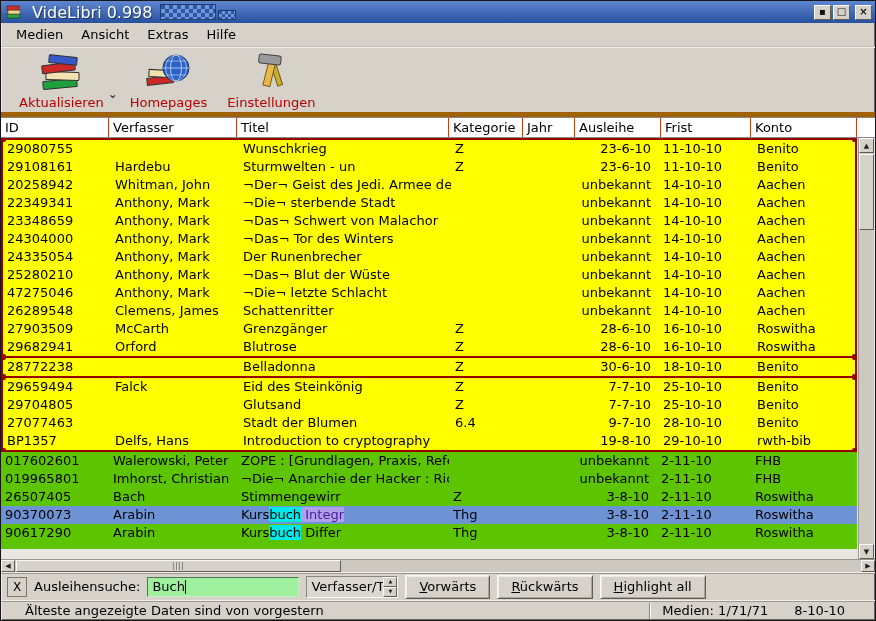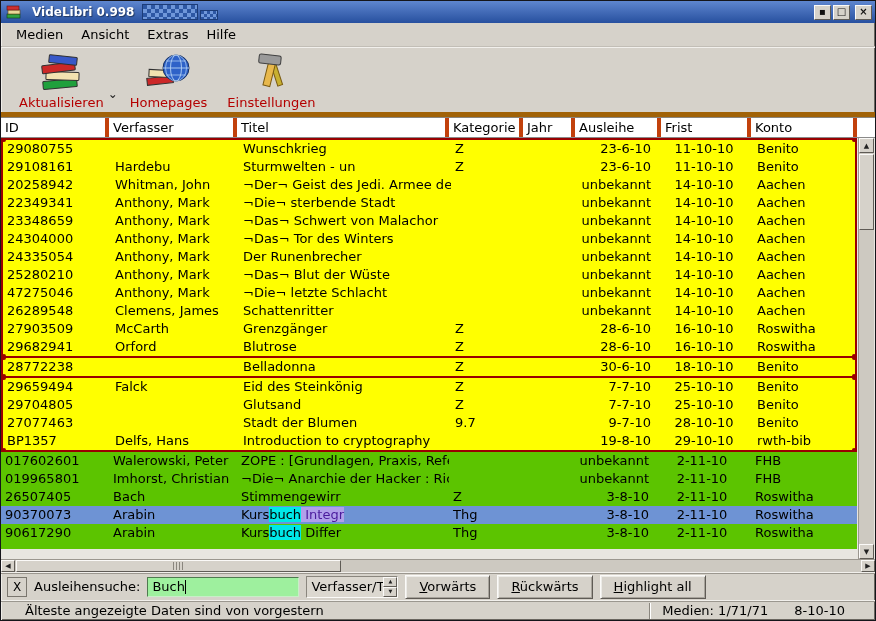--- a/index.html
+++ b/index.html
@@ -7,21 +7,21 @@
               font-family:"DejaVu Sans","Liberation Sans",sans-serif; font-size:13px; color:#000; }
   .window { width:876px; height:621px; background:var(--win-bg,#d6d2ca);
             border:1px solid #15151a; display:flex; flex-direction:column;
             box-shadow: inset 1px 1px 0 #efede8, inset -1px -1px 0 #6a665f; position:relative; }
 
   
   .titlebar { height:22px; display:flex; align-items:center; padding:0 3px;
               background:linear-gradient(180deg,var(--titlebar-top,#5e86cf),var(--titlebar-bottom,#27509f));
               flex:0 0 auto; }
   .app-icon { width:16px; height:14px; margin:0 4px 0 2px; display:inline-flex; }
-  .title-text { color:#fff; font-weight:bold; font-size:12px; padding:0 6px; white-space:nowrap;
+  .title-text { color:#fff; font-weight:normal; font-size:16px; padding:0 6px; white-space:nowrap;
                 text-shadow:1px 1px 1px rgba(0,0,0,.45); }
   .title-checker { width:56px; height:16px; margin-left:2px;
                    background:repeating-conic-gradient(#6f97da 0% 25%, #2d57a4 0% 50%) 0 0/8px 8px;
                    border:1px solid #1c3c78; }
   .title-checker2 { width:18px; height:10px; margin:6px 0 0 2px;
                     background:repeating-conic-gradient(#6f97da 0% 25%, #2d57a4 0% 50%) 0 0/6px 6px;
                     border:1px solid #1c3c78; }
   .win-buttons { margin-left:auto; display:flex; align-items:center; gap:2px; }
   .wbtn { width:17px; height:15px; display:flex; align-items:center; justify-content:center;
           font-size:10px; line-height:1; background:#d6d2ca; color:#111;
@@ -37,21 +37,21 @@
   .toolbar { height:70px; display:flex; align-items:flex-start; padding:2px 4px 0 8px; flex:0 0 auto;
              border-bottom:5px solid #a16207; box-shadow:inset 0 1px 0 #f2f0ec; }
   .tool { display:flex; flex-direction:column; align-items:center; padding:2px 10px 2px 10px; cursor:default; }
   .tool-icon { height:42px; display:flex; align-items:center; }
   .tool-label { color:var(--toolbar-label,#b40000); font-size:13px; margin-top:2px; white-space:nowrap; }
   .tool-chevron { align-self:center; margin:26px 2px 0 -6px; font-size:12px; color:#222; cursor:default; }
 
   
   .table-wrap { flex:1 1 auto; position:relative; background:#e8e6e0; border-top:1px solid #8a867e; overflow:hidden; }
   .thead { display:flex; height:20px; background:#fff; border-bottom:1px solid #8a8a8a; width:874px; }
-  .hcell { border-right:4px solid #c2410c; padding:2px 0 0 4px; font-size:13px; overflow:hidden;
+  .hcell { border-right:1px solid #c2410c; padding:2px 0 0 4px; font-size:13px; overflow:hidden;
            white-space:nowrap; background:#fff; box-shadow:inset 0 1px 0 #fff; cursor:default; }
   .hfill { flex:1; background:#fff; }
   .tbody { position:absolute; left:0; top:20px; bottom:13px; width:856px; overflow:hidden; background:#e8e6e0; }
 
   .rowgroup { position:relative; }
   .rowgroup.bordered { border:2px solid var(--group-border,#990000); overflow:hidden; }
   .rowgroup.bordered + .rowgroup.bordered { margin-top:-2px; }
   .bg-yellow .trow { background:var(--row-yellow,#ffff00); }
   .bg-green  .trow { background:var(--row-green,#5cc400); }
   .trow { display:flex; height:18px; line-height:18px; white-space:nowrap; }
@@ -59,21 +59,21 @@
   .cell { overflow:hidden; white-space:nowrap; padding-left:4px; font-size:13px; }
   .col-id       { width:108px; flex:0 0 108px; }
   .col-verfasser{ width:128px; flex:0 0 128px; }
   .col-titel    { width:212px; flex:0 0 212px; }
   .col-kategorie{ width:74px;  flex:0 0 74px; }
   .col-jahr     { width:52px;  flex:0 0 52px; }
   .col-ausleihe { width:86px;  flex:0 0 86px; }
   .col-frist    { width:90px;  flex:0 0 90px; }
   .col-konto    { width:106px; flex:0 0 106px; }
   .trow .col-ausleihe { text-align:right; padding-right:12px; padding-left:0; }
-  .trow .col-frist    { text-align:center; padding-right:8px;  padding-left:0; }
+  .trow .col-frist    { text-align:left; padding-right:8px;  padding-left:0; }
   .hl-cyan   { background:var(--hl-cyan,#00e8e8); }
   .hl-violet { background:var(--hl-violet,#b0a0ea); color:#4a1a9c; }
   .dot { position:absolute; width:4px; height:4px; border-radius:50%; background:var(--group-border,#990000); z-index:3; }
   .dot.tl { left:-1px; top:-2px; } .dot.tr { right:-1px; top:-2px; }
   .dot.bl { left:-1px; bottom:-2px; } .dot.br { right:-1px; bottom:-2px; }
   .partial-strip { height:7px; background:var(--row-green,#5cc400); }
 
   
   .vscroll { position:absolute; right:1px; top:20px; bottom:13px; width:16px; background:#cdc9c1;
              border-left:1px solid #9b978f; display:flex; flex-direction:column; }
@@ -372,21 +372,21 @@
             <div class="cell col-kategorie">Z</div>
             <div class="cell col-jahr"></div>
             <div class="cell col-ausleihe">7-7-10</div>
             <div class="cell col-frist">25-10-10</div>
             <div class="cell col-konto">Benito</div>
           </div>
           <div class="trow">
             <div class="cell col-id">27077463</div>
             <div class="cell col-verfasser"></div>
             <div class="cell col-titel">Stadt der Blumen</div>
-            <div class="cell col-kategorie">9.7</div>
+            <div class="cell col-kategorie">6.4</div>
             <div class="cell col-jahr"></div>
             <div class="cell col-ausleihe">9-7-10</div>
             <div class="cell col-frist">28-10-10</div>
             <div class="cell col-konto">Benito</div>
           </div>
           <div class="trow">
             <div class="cell col-id">BP1357</div>
             <div class="cell col-verfasser">Delfs, Hans</div>
             <div class="cell col-titel">Introduction to cryptography</div>
             <div class="cell col-kategorie"></div>

